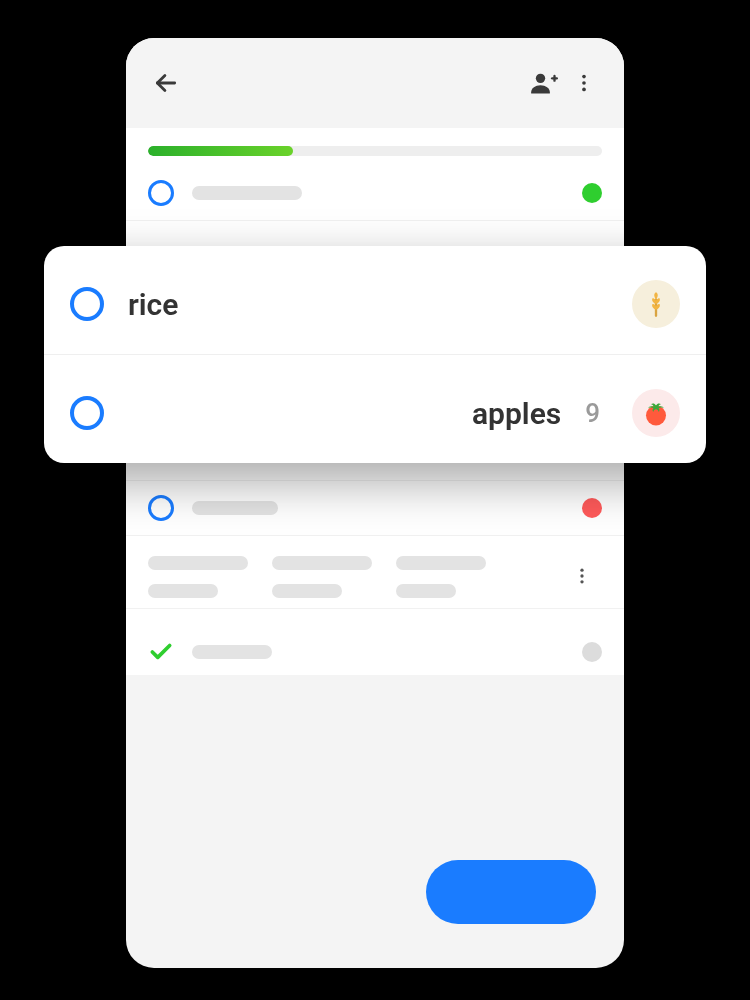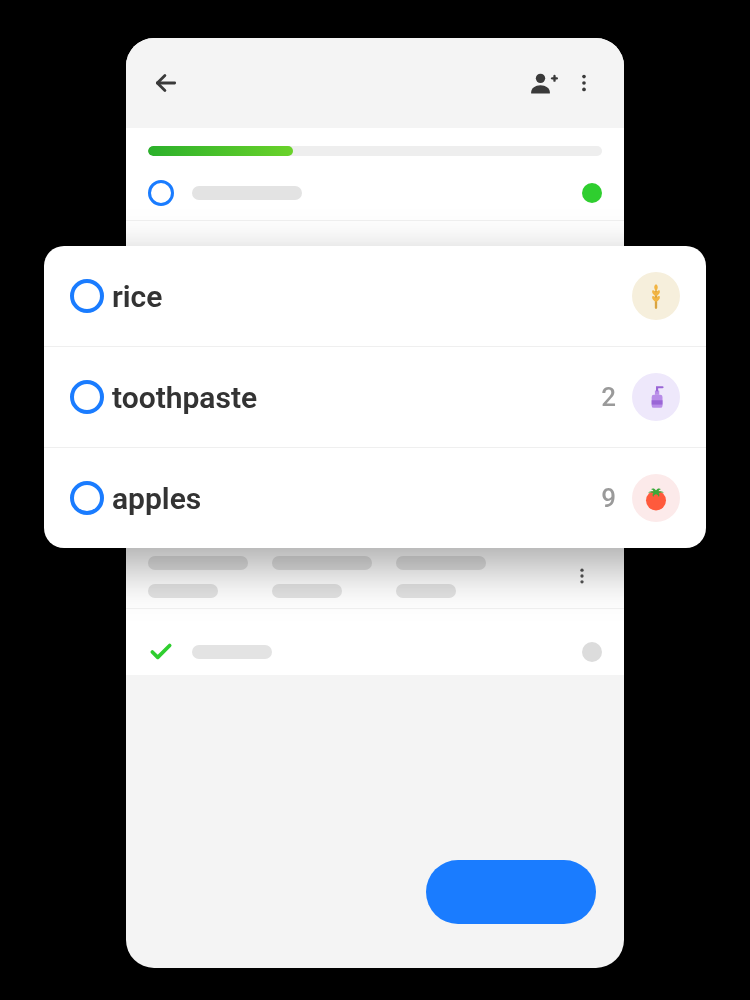--- a/index.html
+++ b/index.html
@@ -107,23 +107,24 @@
     background: #fff;
     border-radius: 20px;
     box-shadow: 0 18px 50px rgba(0,0,0,0.35);
     overflow: hidden;
   }
   .card-row {
     display: flex;
     align-items: center;
     padding: 26px 26px;
     border-bottom: 1px solid #efefef;
-    gap: 8px;
-  }
-  .card-row:last-child { border-bottom: none; }
+    gap: 24px;
+    margin-top: 8px;
+  }
+  .card-row:last-child { border-bottom: none; text-align: right; }
   .card-circle {
     width: 34px; height: 34px;
     border: 4px solid #1a7cff;
     border-radius: 50%;
     flex-shrink: 0;
   }
   .card-label {
     font-size: 30px;
     font-weight: 600;
     color: #333;
@@ -248,33 +249,20 @@
           <path d="M12 8c-2-2-2-5 0-6 2 1 2 4 0 6z" fill="#f2b544"></path>
           <path d="M12 12c-2.5-1-4-3-3-5 2 0 4 2 3 5z" fill="#f2b544"></path>
           <path d="M12 12c2.5-1 4-3 3-5-2 0-4 2-3 5z" fill="#f2b544"></path>
           <path d="M12 17c-2.5-1-4-3-3-5 2 0 4 2 3 5z" fill="#f2b544"></path>
           <path d="M12 17c2.5-1 4-3 3-5-2 0-4 2-3 5z" fill="#f2b544"></path>
         </svg>
     </div>
   </div>
   <div class="card-row">
     <div class="card-circle"></div>
-    <div class="card-label">toothpaste</div>
-    <div class="card-qty">2</div>
-    <div class="card-cat cat-hygiene">
-      <svg width="26" height="26" viewBox="0 0 24 24">
-          <rect x="8" y="10" width="10" height="12" rx="2" fill="#b88ce8"></rect>
-          <rect x="8" y="15" width="10" height="4" fill="#9a66d6"></rect>
-          <rect x="11" y="6" width="4" height="4" fill="#b88ce8"></rect>
-          <path d="M13 6V3h5" stroke="#9a66d6" stroke-width="2" fill="none" stroke-linecap="round"></path>
-        </svg>
-    </div>
-  </div>
-  <div class="card-row">
-    <div class="card-circle"></div>
     <div class="card-label">apples</div>
     <div class="card-qty">9</div>
     <div class="card-cat cat-produce">
       <svg width="30" height="30" viewBox="0 0 24 24">
           <circle cx="12" cy="14" r="8" fill="#ff5a3c"></circle>
           <path d="M12 6c-1-2-3-2-4-1 1 0 2 1 2 2-2-1-4 0-4 1 2-1 3 0 4 0-1 1-1 3 0 3 0-1 1-2 2-2 1 0 2 1 2 2 1 0 1-2 0-3 1 0 2-1 4 0 0-1-2-2-4-1 0-1 1-2 2-2-1-1-3-1-4 1z" fill="#3aa93a"></path>
         </svg>
     </div>
   </div>
 </div>

